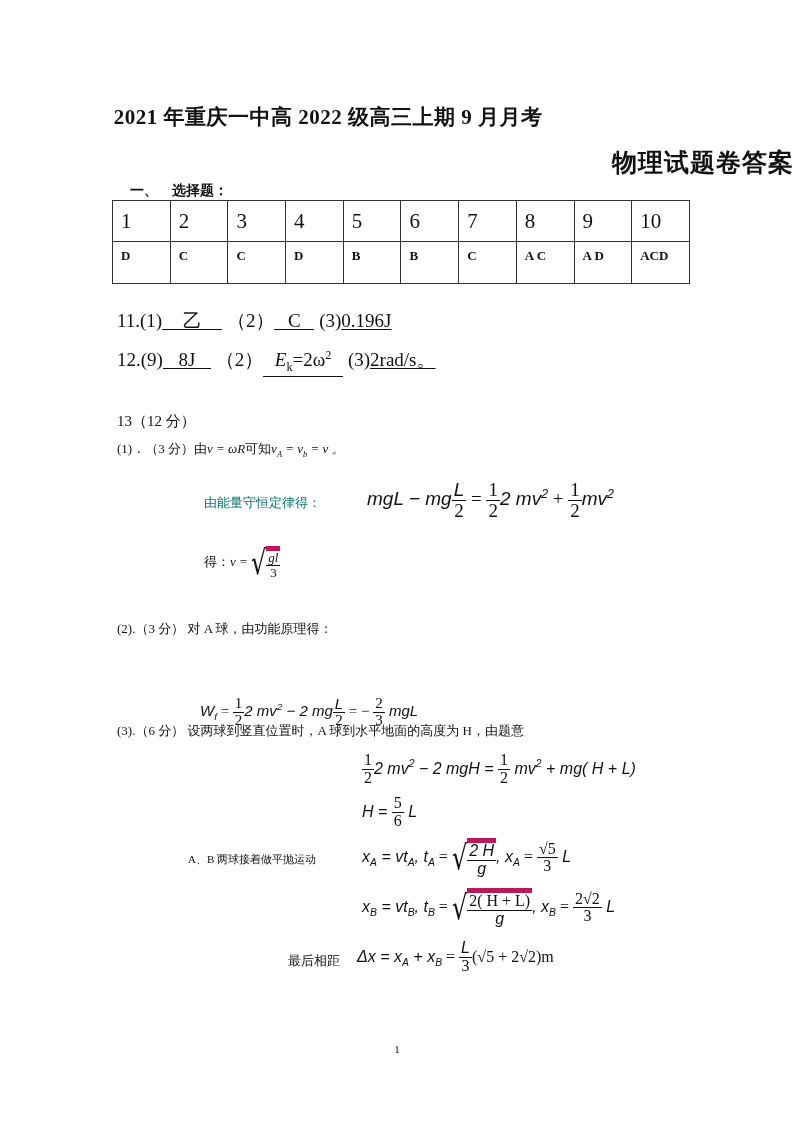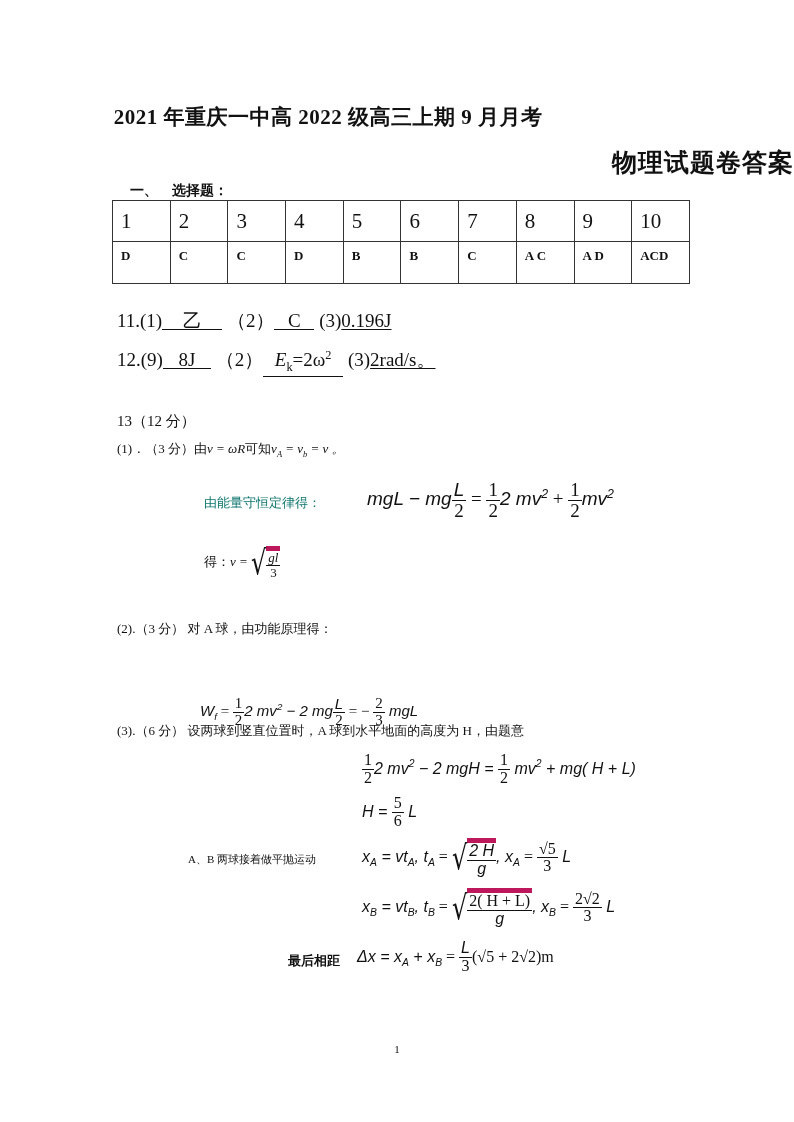--- a/index.html
+++ b/index.html
@@ -35,21 +35,21 @@
   .sqrt .rad { display: inline-block; font-size: 24px; vertical-align: middle; font-family: "DejaVu Serif", serif; transform: scaleY(1.4); }
   .sqrt .body { display: inline-block; border-top: 5px solid #be185d; vertical-align: middle; }
   .p2 { top: 620px; left: 117px; font-size: 13px; }
   .eq3 { top: 660px; left: 200px; font-size: 15px; margin-top: 36px; }
   .p3 { top: 722px; left: 117px; font-size: 13px; }
   .eq4 { top: 752px; left: 362px; font-size: 16px; }
   .eq5 { top: 795px; left: 362px; font-size: 16px; }
   .lbl4 { top: 852px; left: 188px; font-size: 11px; }
   .eq6 { top: 838px; left: 362px; font-size: 16px; }
   .eq7 { top: 888px; left: 362px; font-size: 16px; }
-  .lbl5 { top: 952px; left: 288px; font-size: 13px; font-weight: bold; }
+  .lbl5 { top: 952px; left: 288px; font-size: 13px; }
   .eq8 { top: 940px; left: 357px; font-size: 16px; }
   .pagenum { top: 1043px; left: 0; width: 794px; text-align: center; font-size: 11px; }
   sub, sup { font-size: 0.65em; }
   .roman { font-family: "Liberation Serif", serif; font-style: normal; }
 </style>
 </head>
 <body>
 
 <div class="abs title1">2021 年重庆一中高  2022  级高三上期 9 月月考</div>
 <div class="abs title2">物理试题卷答案</div>

